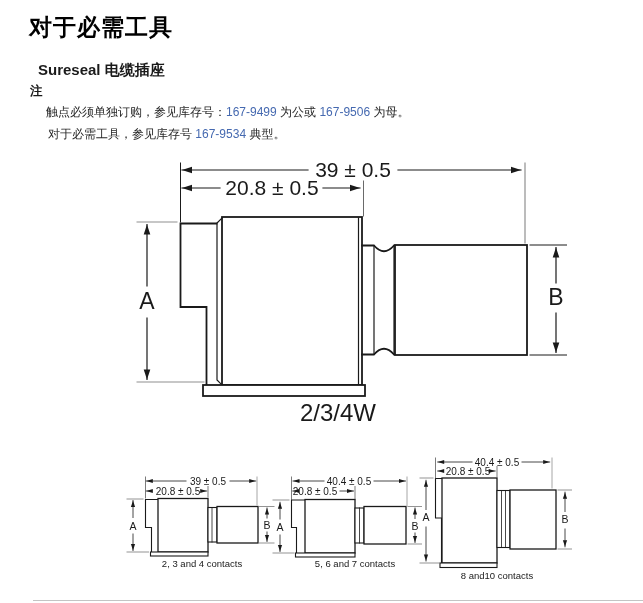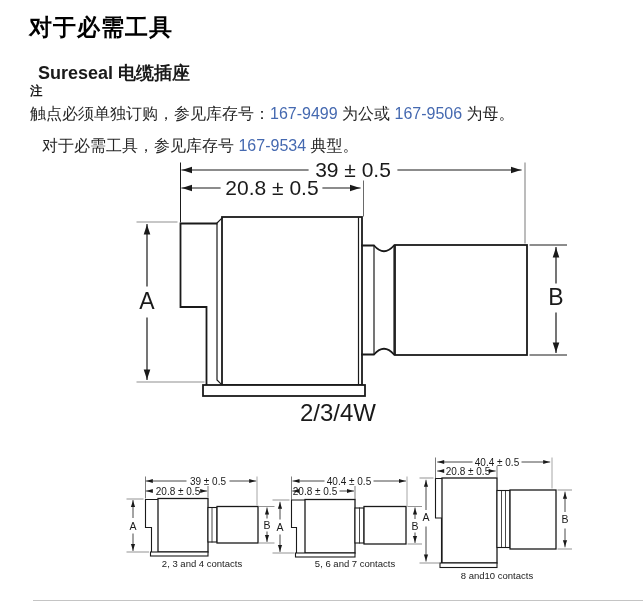--- a/index.html
+++ b/index.html
@@ -7,27 +7,27 @@
     width:643px;height:603px;position:relative;background:#ffffff;
     font-family:"Liberation Sans","DejaVu Sans",sans-serif;
     color:#1a1a1a;overflow:hidden;
   }
   .abs{position:absolute;}
   .page-title{
     left:29px;top:12px;font-size:23px;font-weight:bold;color:#000;
     letter-spacing:1px;white-space:nowrap;
   }
   .product-name{
-    left:38px;top:61px;font-size:18px;font-weight:bold;color:#1a1a1a;white-space:nowrap;
+    left:38px;top:61px;font-size:15px;font-weight:bold;color:#1a1a1a;white-space:nowrap;
   }
   .note-label{
     left:30px;top:83px;font-size:12.5px;font-weight:bold;color:#1a1a1a;
   }
   .note-line{
-    left:30px;font-size:16px;color:#262626;white-space:nowrap;
+    left:46px;font-size:12px;color:#262626;white-space:nowrap;
   }
   .note-line-1{top:104px;}
   .note-line-2{top:124px;}
   a.stock-link{color:#4569b0;text-decoration:none;cursor:pointer;}
   svg{position:absolute;left:0;top:0;}
   svg text{fill:#1a1a1a;font-family:"Liberation Sans","DejaVu Sans",sans-serif;}
   .dimM{font-size:21px;}
   .letM{font-size:23px;}
   .capM{font-size:24px;}
   .dimS{font-size:10px;}
@@ -40,21 +40,21 @@
 <h1 class="abs page-title" style="margin:0;">对于必需工具</h1>
 
 <div class="abs product-name">Sureseal 电缆插座</div>
 
 <div class="abs note-label">注</div>
 
 <p class="abs note-line note-line-1" style="margin:0;">
   <span>触点必须单独订购，参见库存号：</span><a class="stock-link">167-9499</a><span> 为公或 </span><a class="stock-link">167-9506</a><span> 为母。</span>
 </p>
 
-<p class="abs note-line note-line-2" style="margin:12px;text-align:right;">
+<p class="abs note-line note-line-2" style="margin:2px;text-align:right;">
   <span>对于必需工具，参见库存号 </span><a class="stock-link">167-9534</a><span> 典型。</span>
 </p>
 
 <svg width="643" height="603" viewBox="0 0 643 603">
   <defs>
     <marker id="arrM" markerUnits="userSpaceOnUse" markerWidth="12" markerHeight="9" refX="11.5" refY="4.5" orient="auto">
       <path d="M11.5,4.5 L1.5,1.2 L1.5,7.8 Z" fill="#1a1a1a"></path>
     </marker>
     <marker id="arrS" markerUnits="userSpaceOnUse" markerWidth="8" markerHeight="6" refX="7.3" refY="3" orient="auto">
       <path d="M7.3,3 L0.8,0.9 L0.8,5.1 Z" fill="#1a1a1a"></path>

